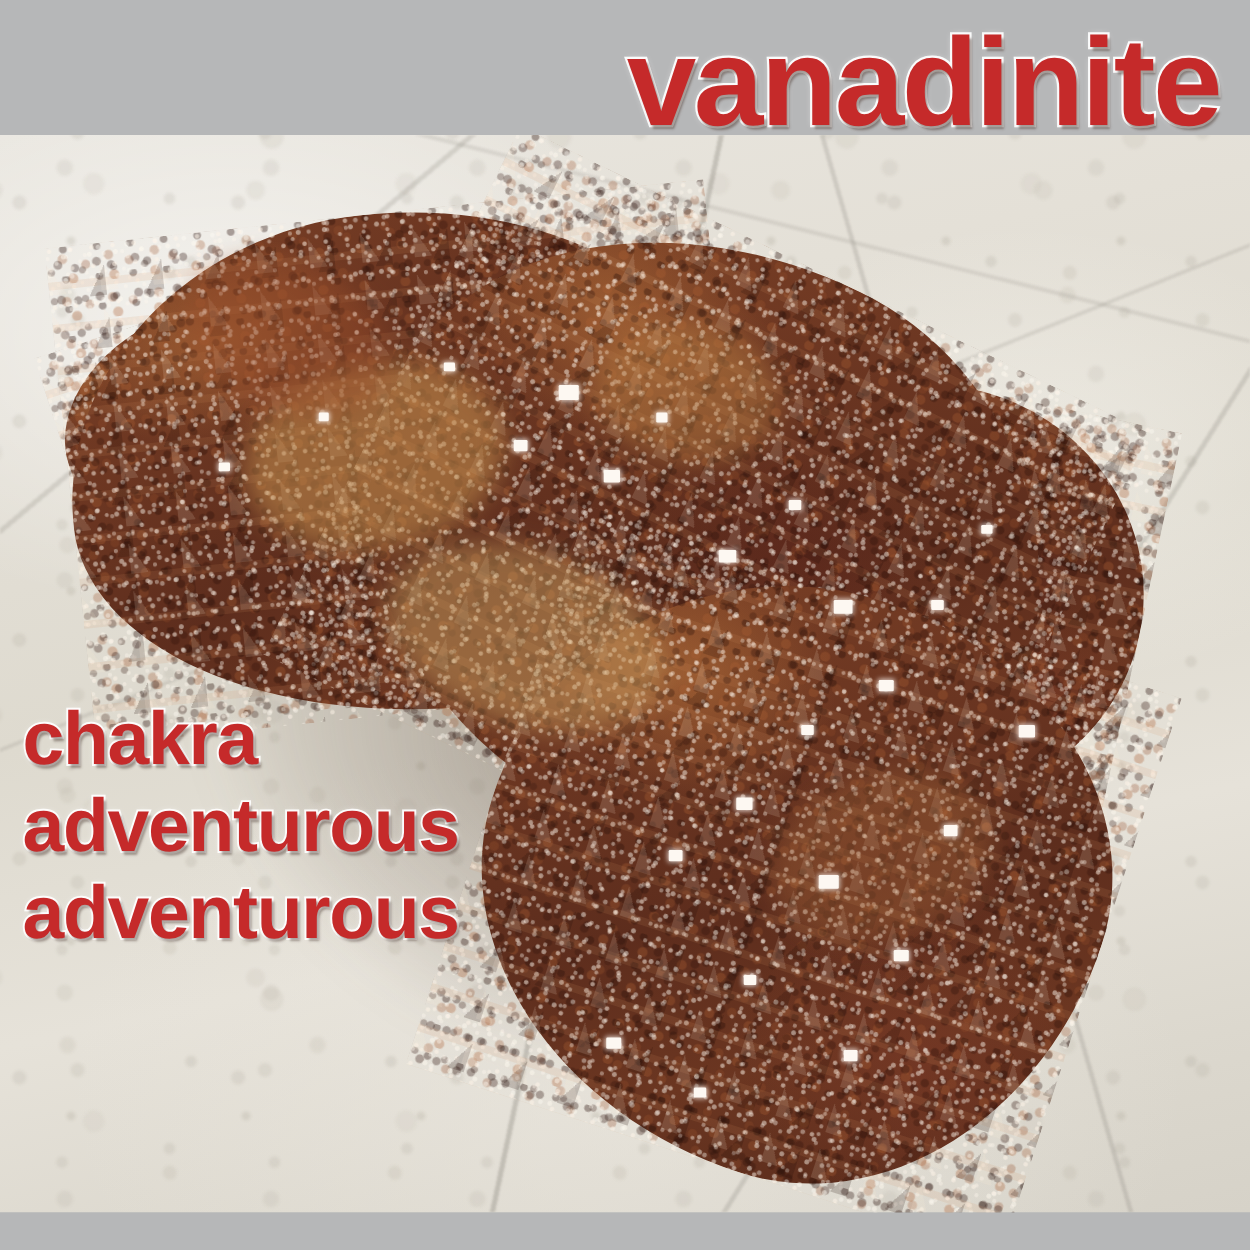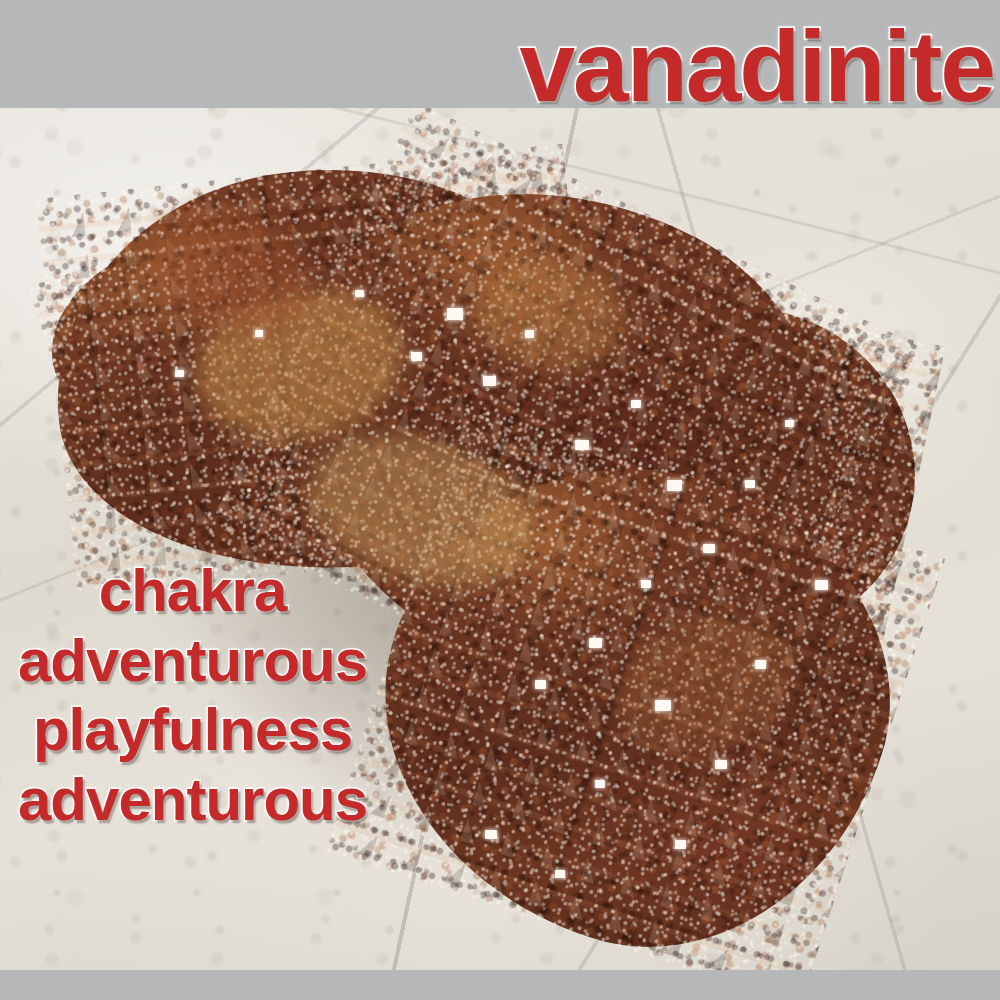--- a/index.html
+++ b/index.html
@@ -169,41 +169,40 @@
     line-height:1;
     white-space:nowrap;
     -webkit-text-stroke:3px rgba(255,255,255,.92);
     paint-order:stroke fill;
     text-shadow:
        2px 3px 2px rgba(60,40,30,.45),
        0 0 6px rgba(255,255,255,.55);
   }
 
   #title{
-    right:6px;top:16px;
+    right:24px;top:16px;
     font-size:100px;
     letter-spacing:-2px;
     -webkit-text-stroke:3.5px rgba(255,255,255,.92);
   }
 
   .keywords{position:absolute;left:18px;top:556px;z-index:8;}
   .kw{
     display:block;
     color:#c52a2a;
     font-weight:bold;
     font-size:60px;
     line-height:1.16;
     letter-spacing:-1px;
     white-space:nowrap;
     -webkit-text-stroke:3px rgba(255,255,255,.92);
     paint-order:stroke fill;
     text-shadow:
        2px 3px 2px rgba(60,40,30,.42),
        0 0 6px rgba(255,255,255,.5);
-    text-align: center;
   }
 </style>
 </head>
 <body>
 
 <div id="stage">
 
   <div class="photo"></div>
 
   <div class="specimen-wrap">
@@ -280,17 +279,16 @@
   </div>
 
   <div class="band band-top"></div>
   <div class="band band-bottom"></div>
 
   <div class="txt" id="title">vanadinite</div>
 
   <div class="keywords">
     <span class="kw">chakra</span>
     <span class="kw">adventurous</span>
-    <span class="kw">playfulness</span>
     <span class="kw">adventurous</span>
   </div>
 
 </div>
 
 </body></html>

